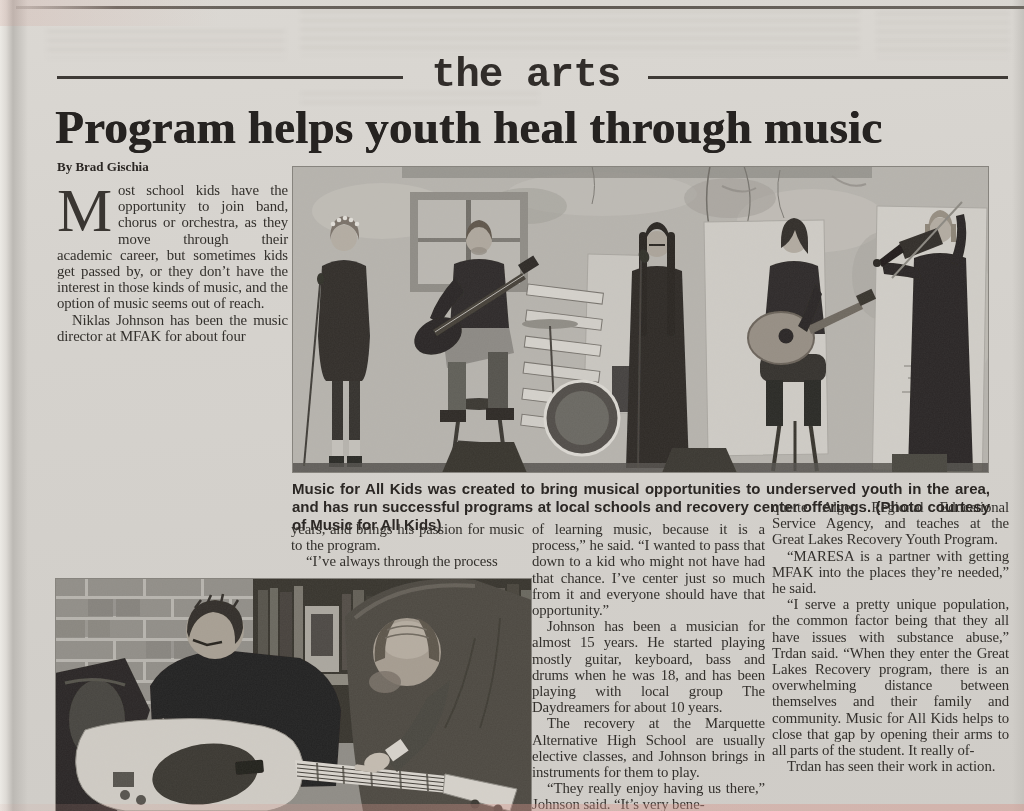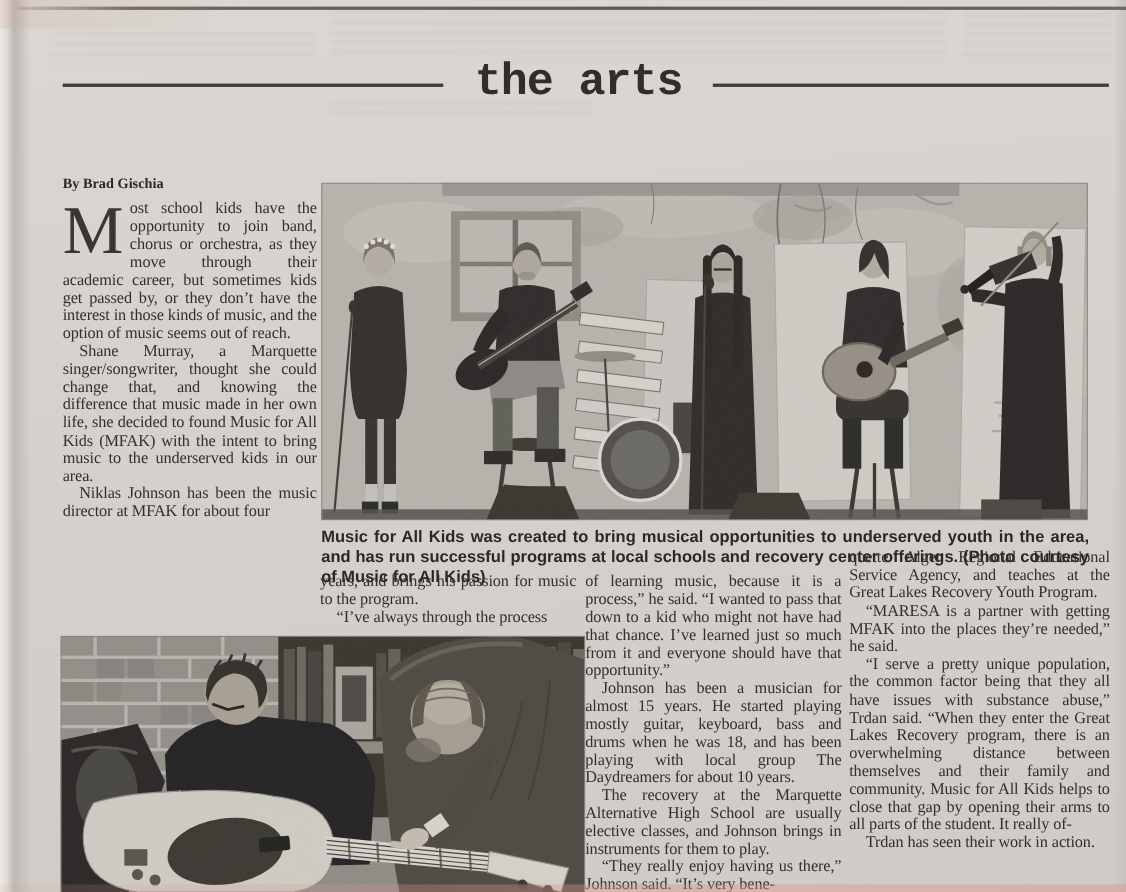--- a/index.html
+++ b/index.html
@@ -74,25 +74,25 @@
   <div class="ghost g2"></div>
   <div class="ghost g3"></div>
   <div class="ghost g4"></div>
 
   <header class="sect">
     <span class="rule rule-l"></span>
     <h2>the arts</h2>
     <span class="rule rule-r"></span>
   </header>
 
+  <h1 class="headline">Program helps youth heal through music</h1>
   <div class="byline">By Brad Gischia</div>
 
   <div class="col col1">
     <p class="noind"><span class="dropcap">M</span><span>ost school kids have the opportunity to join band, chorus or orchestra, as they move through their academic career, but sometimes kids get passed by, or they don’t have the interest in those kinds of music, and the option of music seems out of reach.</span></p>
-    <p>Shane Murray, a Marquette singer/songwriter, thought she could change that, and knowing the difference that music made in her own life, she decided to found Music for All Kids (MFAK) with the intent to bring music to the underserved kids in our area.</p>
     <p>Niklas Johnson has been the music director at MFAK for about four</p>
   </div>
 
   <figure class="band-photo" role="img" aria-label="Five musicians dressed in black performing on a stage: a singer with a flower crown, a seated bass player, a long-haired vocalist at a microphone, a seated acoustic guitarist and a violinist, with white panels, a drum kit and a mottled wall behind them">
     <svg viewBox="0 0 697 307" preserveAspectRatio="none">
       <defs>
         <filter id="soft1" x="-5%" y="-5%" width="110%" height="110%">
             <feGaussianBlur stdDeviation="0.7"></feGaussianBlur>
           </filter>
         <filter id="grain1">
@@ -233,21 +233,21 @@
   </figure>
 
   <figcaption class="caption">Music for All Kids was created to bring musical opportunities to underserved youth in the area, and has run successful programs at local schools and recovery center offerings. (Photo courtesy of Music for All Kids)</figcaption>
 
   <div class="col col2">
     <p class="noind">years, and brings his passion for music to the program.</p>
     <p>“I’ve always through the process</p>
   </div>
 
   <div class="col col3">
-    <p class="noind">of learning music, because it is a process,” he said. “I wanted to pass that down to a kid who might not have had that chance. I’ve learned just so much from it and everyone should have that opportunity.”</p>
+    <p class="noind">of learning music, because it is a process,” he said. “I wanted to pass that down to a kid who might not have had that chance. I’ve center just so much from it and everyone should have that opportunity.”</p>
     <p>Johnson has been a musician for almost 15 years. He started playing mostly guitar, keyboard, bass and drums when he was 18, and has been playing with local group The Daydreamers for about 10 years.</p>
     <p>The recovery at the Marquette Alternative High School are usually elective classes, and Johnson brings in instruments for them to play.</p>
     <p>“They really enjoy having us there,” Johnson said. “It’s very bene-</p>
   </div>
 
   <div class="col col4">
     <p class="noind">quette Alger Regional Educational Service Agency, and teaches at the Great Lakes Recovery Youth Program.</p>
     <p>“MARESA is a partner with getting MFAK into the places they’re needed,” he said.</p>
     <p>“I serve a pretty unique population, the common factor being that they all have issues with substance abuse,” Trdan said. “When they enter the Great Lakes Recovery program, there is an overwhelming distance between themselves and their family and community. Music for All Kids helps to close that gap by opening their arms to all parts of the student. It really of-</p>
     <p>Trdan has seen their work in action.</p>

